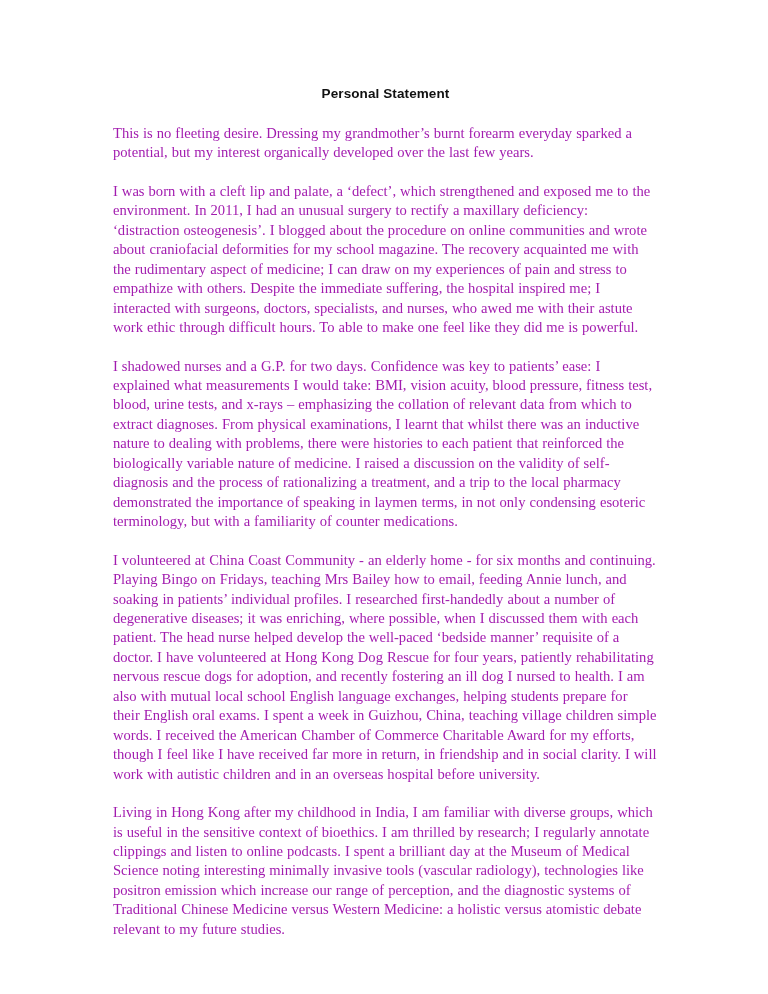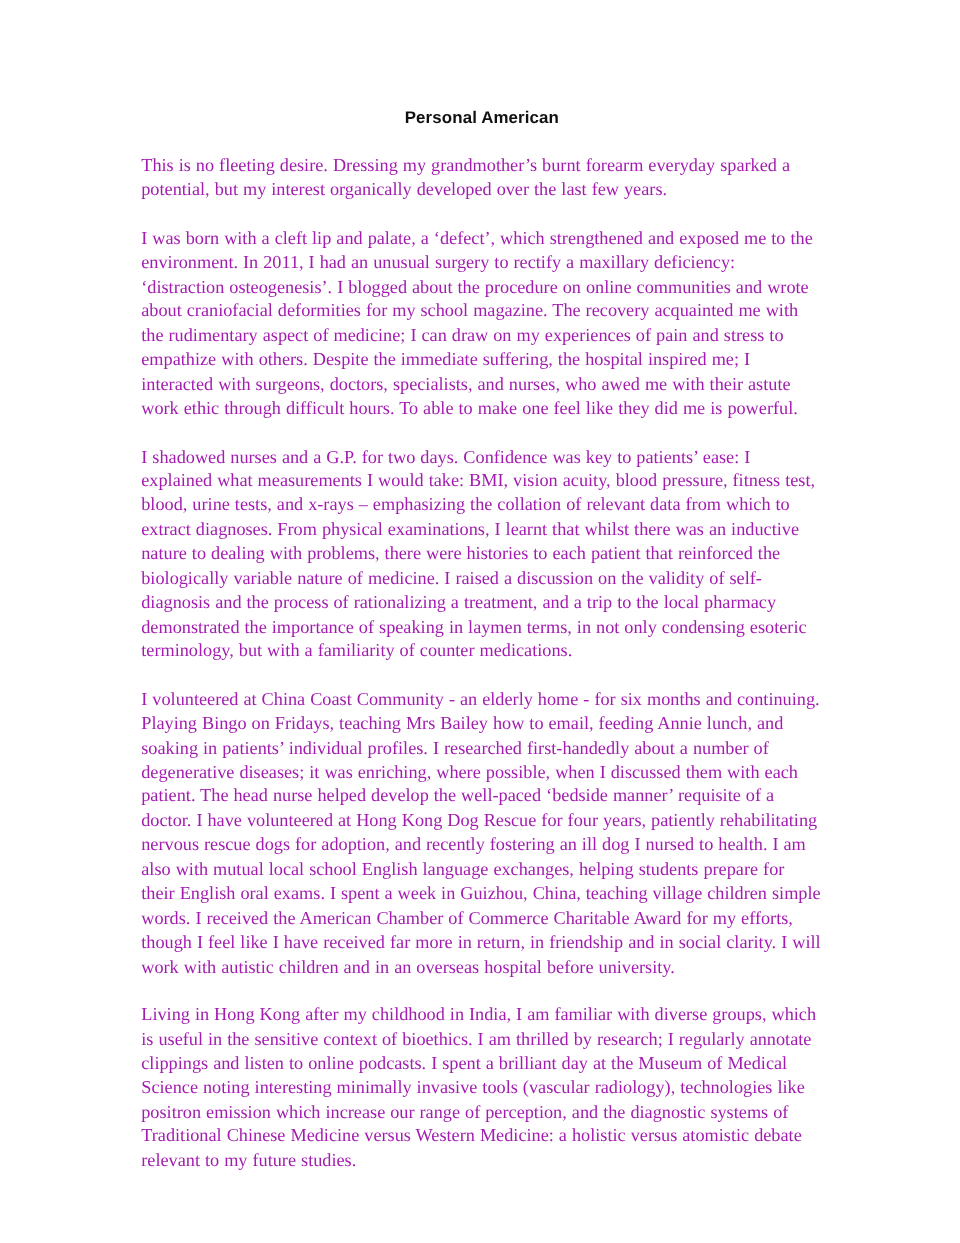--- a/index.html
+++ b/index.html
@@ -53,21 +53,21 @@
   .para:last-child {
     margin-bottom: 0;
   }
 </style>
 </head>
 <body>
 
 <div class="page">
   <div class="content">
 
-    <h1 class="doc-title">Personal American</h1>
+    <h1 class="doc-title">Personal Statement</h1>
 
     <p class="para">This is no fleeting desire. Dressing my grandmother’s burnt forearm everyday sparked a potential, but my interest organically developed over the last few years.</p>
 
     <p class="para">I was born with a cleft lip and palate, a ‘defect’, which strengthened and exposed me to the environment. In 2011, I had an unusual surgery to rectify a maxillary deficiency: ‘distraction osteogenesis’. I blogged about the procedure on online communities and wrote about craniofacial deformities for my school magazine. The recovery acquainted me with the rudimentary aspect of medicine; I can draw on my experiences of pain and stress to empathize with others. Despite the immediate suffering, the hospital inspired me; I interacted with surgeons, doctors, specialists, and nurses, who awed me with their astute work ethic through difficult hours. To able to make one feel like they did me is powerful.</p>
 
     <p class="para">I shadowed nurses and a G.P. for two days. Confidence was key to patients’ ease: I explained what measurements I would take: BMI, vision acuity, blood pressure, fitness test, blood, urine tests, and x-rays – emphasizing the collation of relevant data from which to extract diagnoses. From physical examinations, I learnt that whilst there was an inductive nature to dealing with problems, there were histories to each patient that reinforced the biologically variable nature of medicine. I raised a discussion on the validity of self-diagnosis and the process of rationalizing a treatment, and a trip to the local pharmacy demonstrated the importance of speaking in laymen terms, in not only condensing esoteric terminology, but with a familiarity of counter medications.</p>
 
     <p class="para">I volunteered at China Coast Community - an elderly home - for six months and continuing. Playing Bingo on Fridays, teaching Mrs Bailey how to email, feeding Annie lunch, and soaking in patients’ individual profiles. I researched first-handedly about a number of degenerative diseases; it was enriching, where possible, when I discussed them with each patient. The head nurse helped develop the well-paced ‘bedside manner’ requisite of a doctor. I have volunteered at Hong Kong Dog Rescue for four years, patiently rehabilitating nervous rescue dogs for adoption, and recently fostering an ill dog I nursed to health. I am also with mutual local school English language exchanges, helping students prepare for their English oral exams. I spent a week in Guizhou, China, teaching village children simple words. I received the American Chamber of Commerce Charitable Award for my efforts, though I feel like I have received far more in return, in friendship and in social clarity. I will work with autistic children and in an overseas hospital before university.</p>
 
     <p class="para">Living in Hong Kong after my childhood in India, I am familiar with diverse groups, which is useful in the sensitive context of bioethics. I am thrilled by research; I regularly annotate clippings and listen to online podcasts. I spent a brilliant day at the Museum of Medical Science noting interesting minimally invasive tools (vascular radiology), technologies like positron emission which increase our range of perception, and the diagnostic systems of Traditional Chinese Medicine versus Western Medicine: a holistic versus atomistic debate relevant to my future studies.</p>

